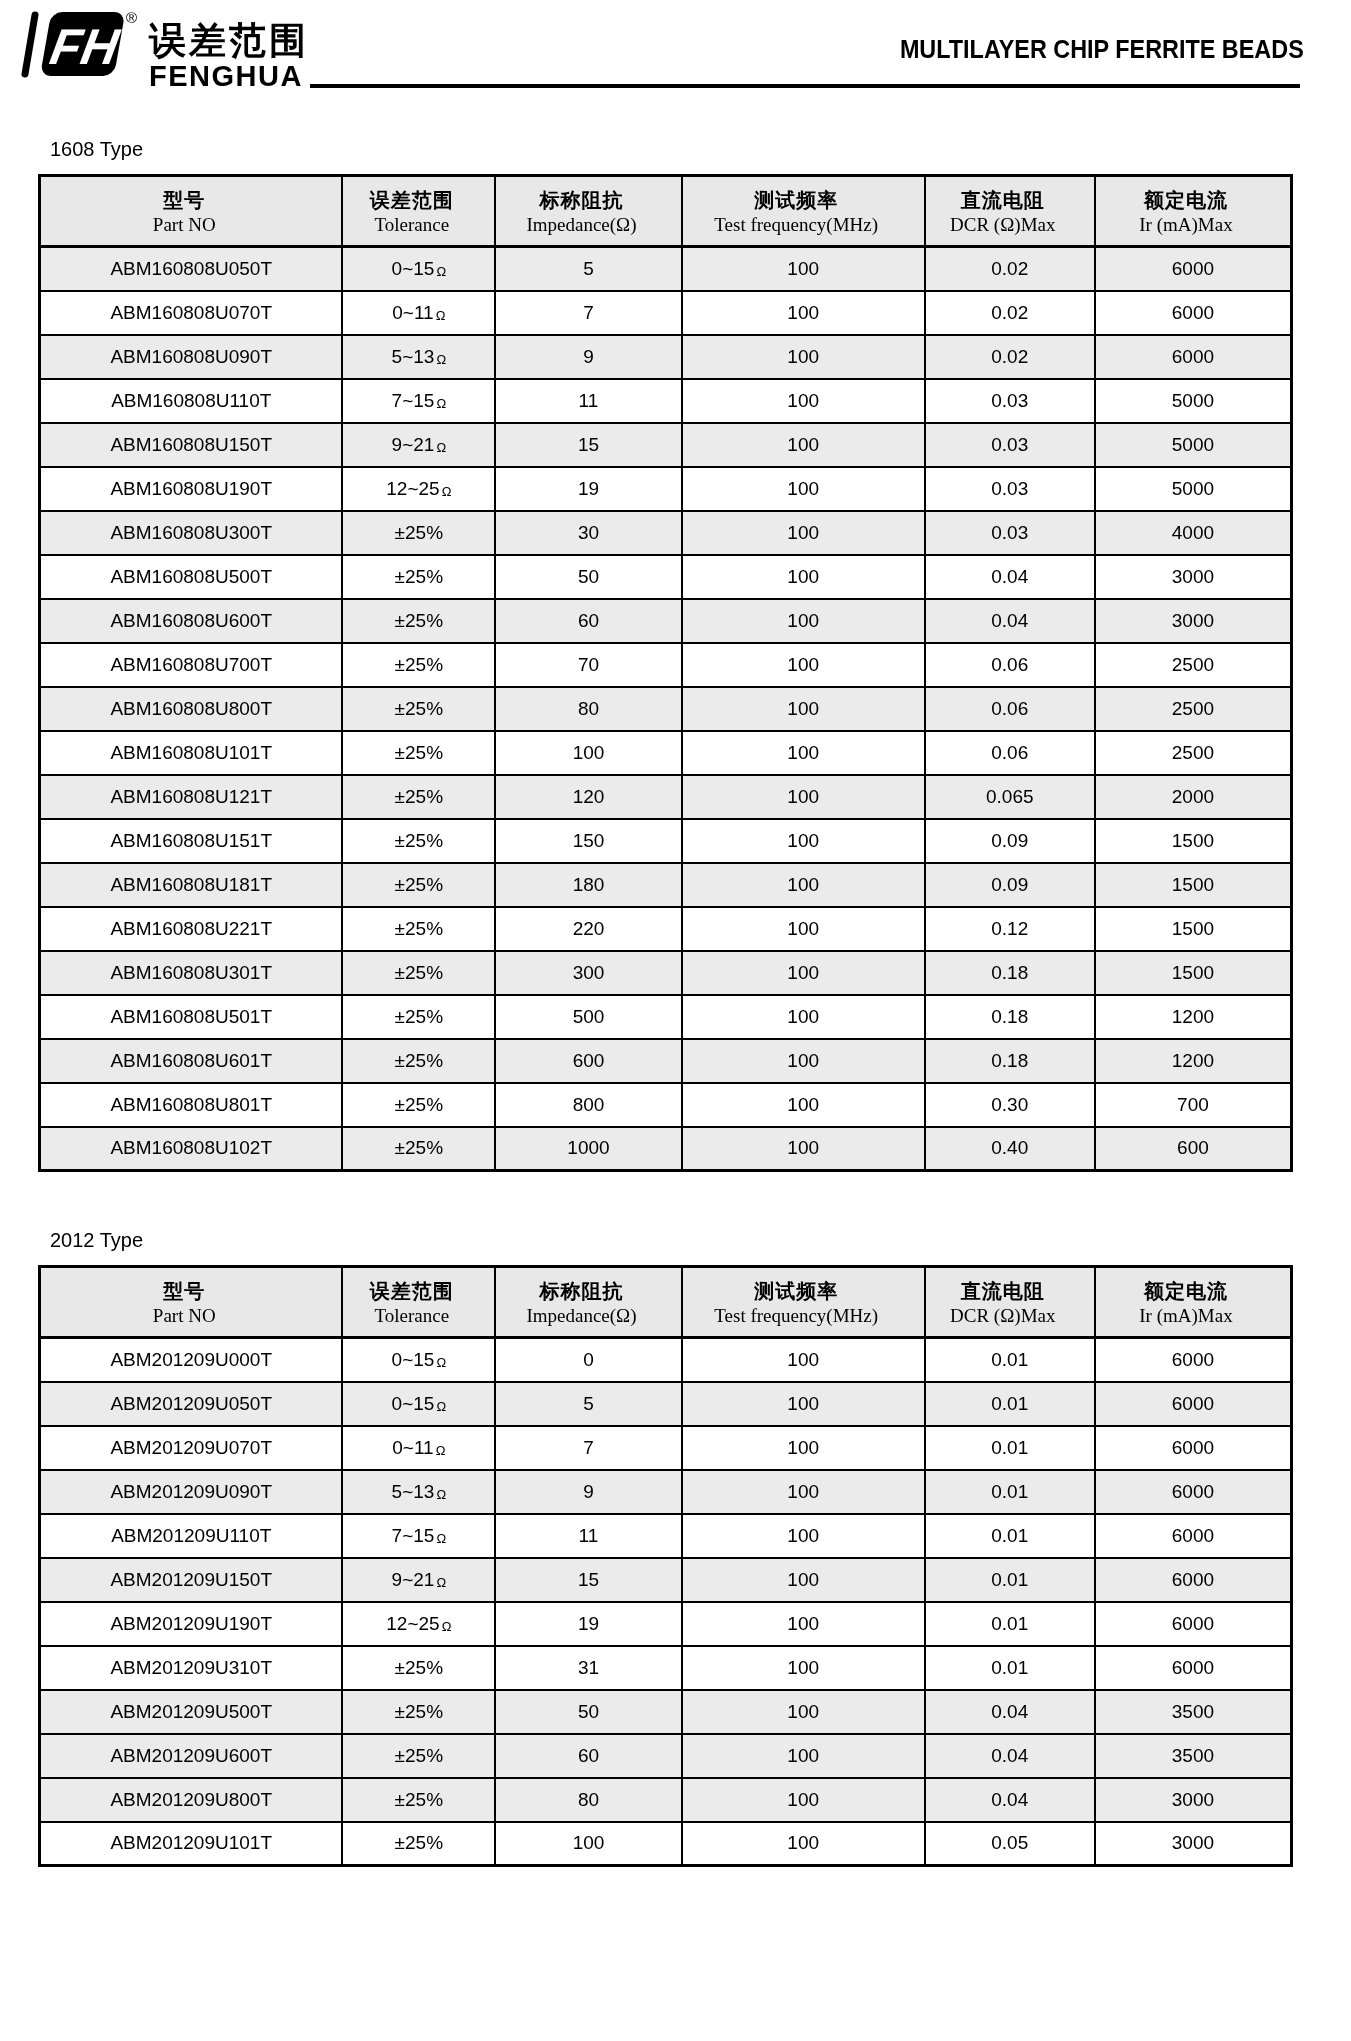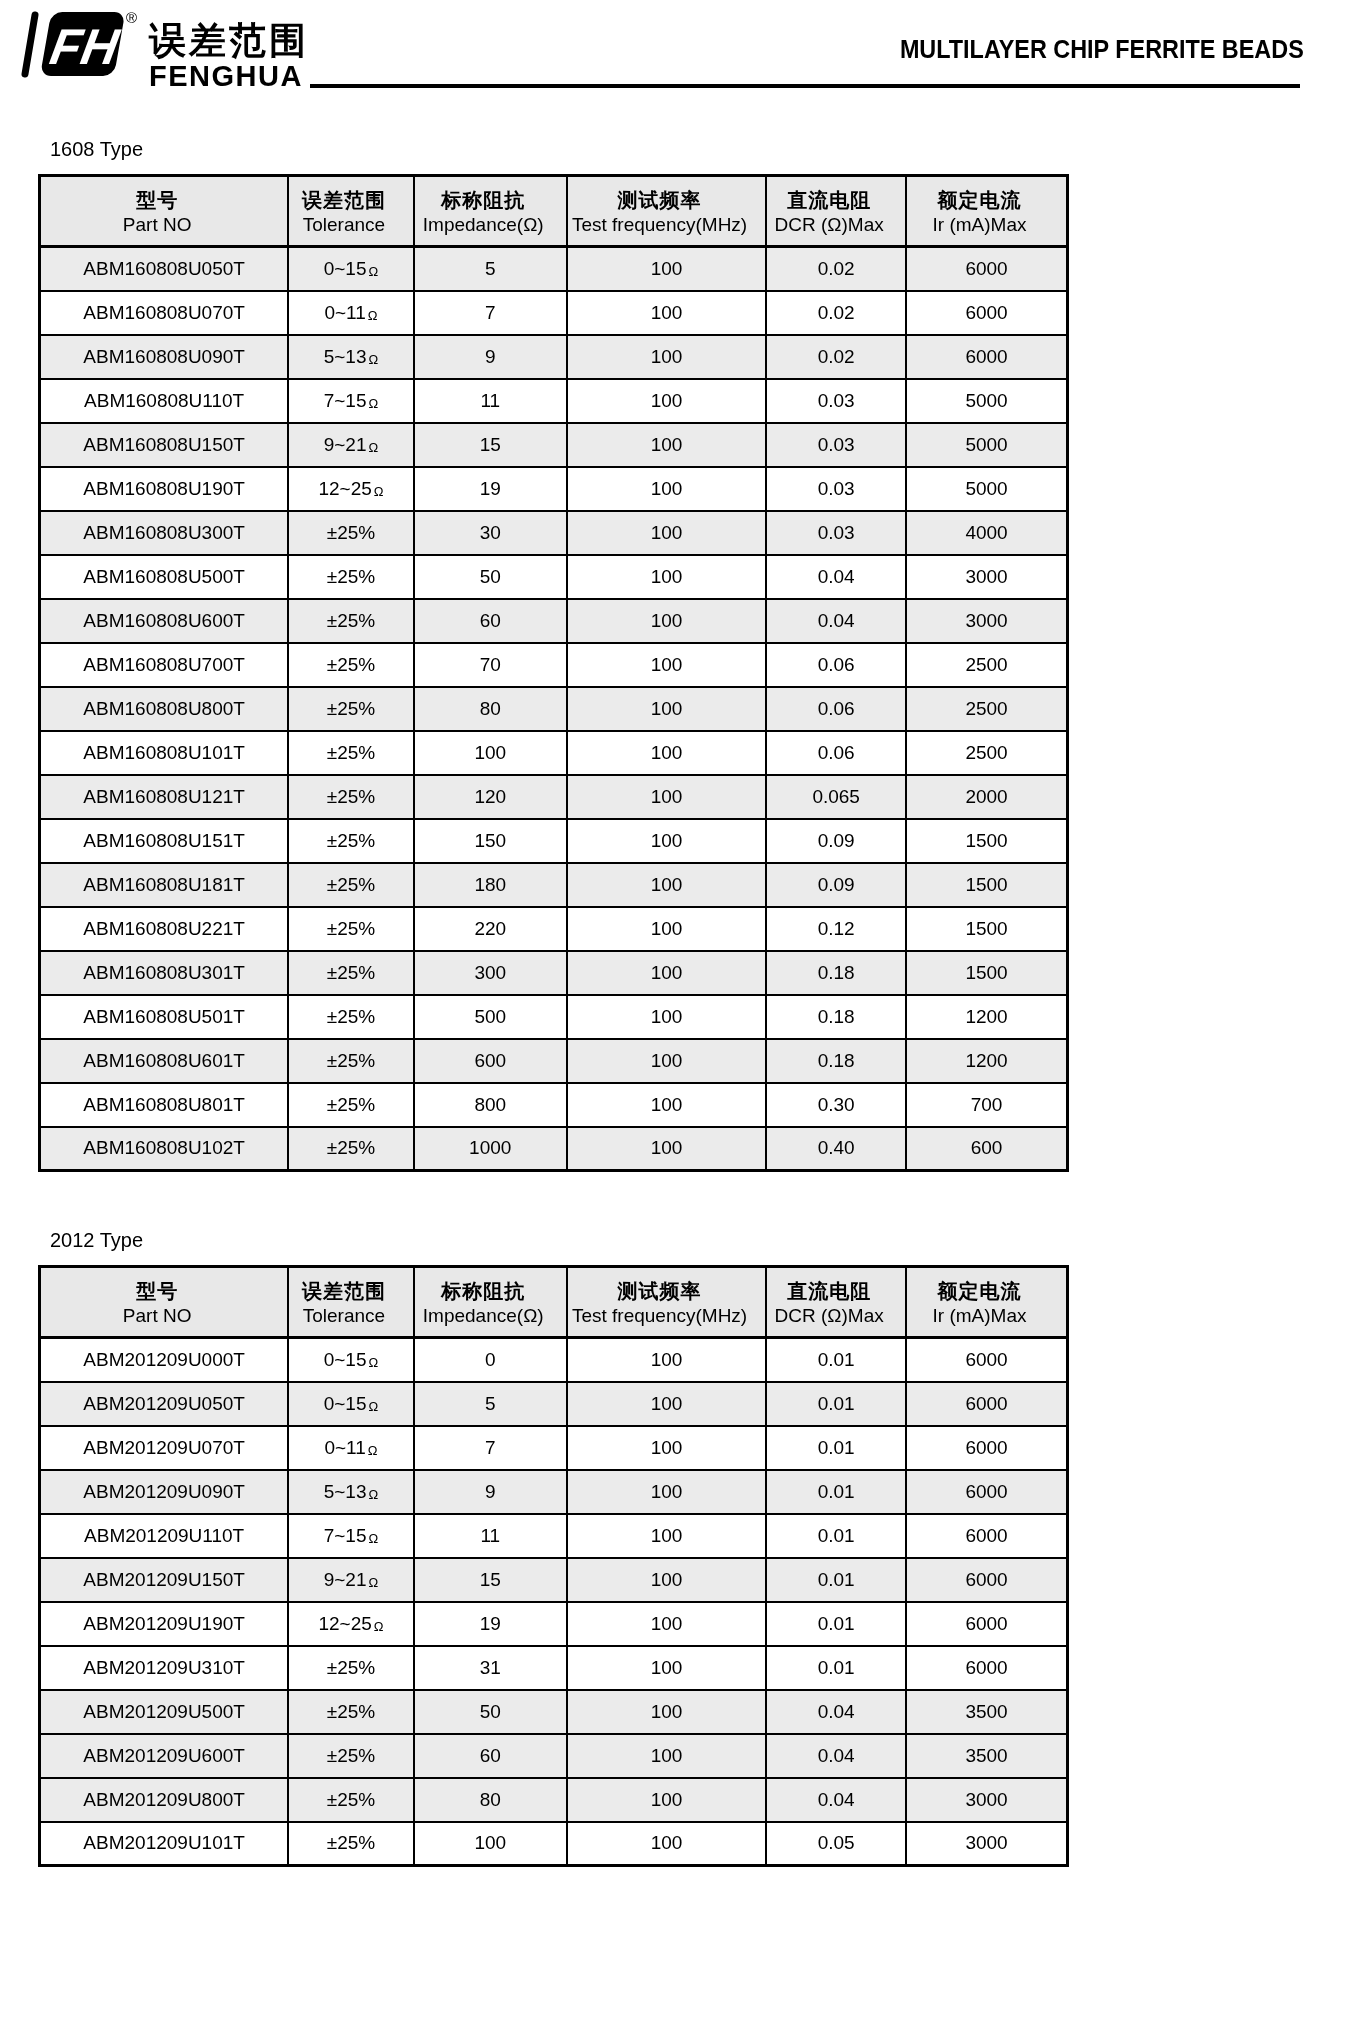--- a/index.html
+++ b/index.html
@@ -23,29 +23,29 @@
   .logo-text{margin-left:8px;margin-top:14px;}
   .logo-cn{font-size:37px;font-weight:bold;letter-spacing:3px;line-height:1.0;}
   .logo-en{font-size:29px;font-weight:bold;letter-spacing:1.5px;line-height:1.0;margin-top:3px;}
   .doc-title{
     position:absolute;top:34px;right:47px;
     font-size:26px;font-weight:bold;white-space:nowrap;
     transform:scaleX(0.9);transform-origin:100% 50%;
   }
   .header-rule{position:absolute;top:84px;left:310px;width:990px;height:4px;background:var(--border);}
   
-  .content{margin-left:38px;width:1031px;}
+  .content{margin-left:38px;width:1255px;}
   .section-label{font-size:20px;margin:38px 0 13px 12px;}
   .section-label.second{margin-top:57px;}
   table{width:100%;border-collapse:collapse;table-layout:fixed;}
   table,th,td{border:2px solid var(--border);}
   table{border-width:3px;}
   thead th{
     background:var(--header-bg);
-    padding:10px 16px 9px 2px;vertical-align:middle;
+    padding:10px 16px 9px 2px;vertical-align:middle;font-family:Liberation Serif, serif;
   }
   .h-cn{font-size:20px;font-weight:bold;letter-spacing:1px;}
   .h-en{font-size:19px;font-weight:normal;}
   thead th{border-bottom-width:3px;}
   tbody td{
     height:44px;text-align:center;vertical-align:middle;
     font-size:19px;padding:0 2px;
   }
   tbody tr.shade td{background:var(--shade-bg);}
   .om{font-size:13px;margin-left:2px;position:relative;top:1px;}

